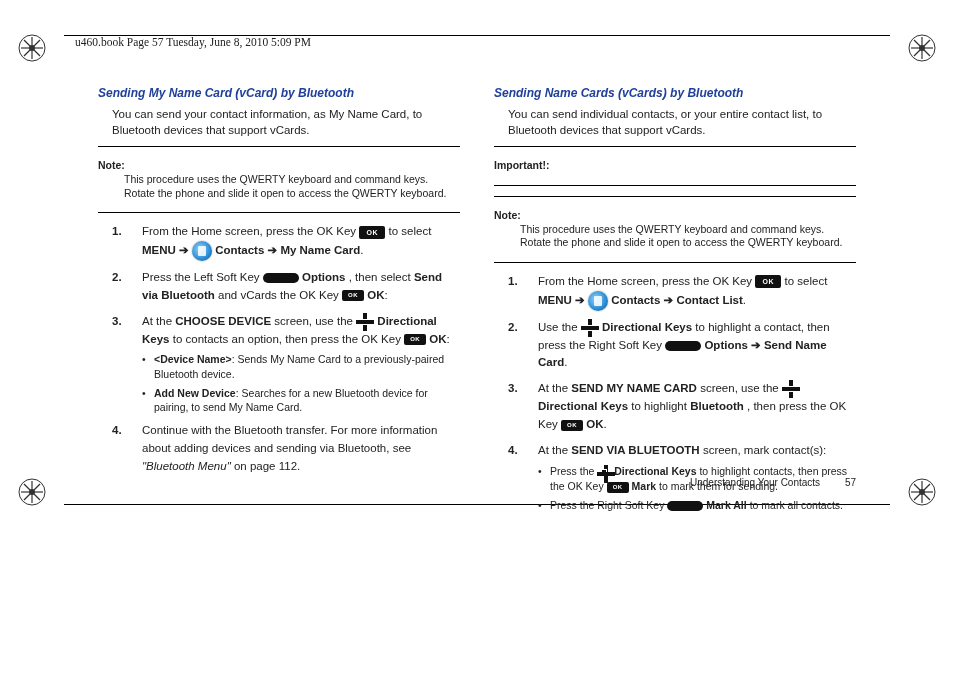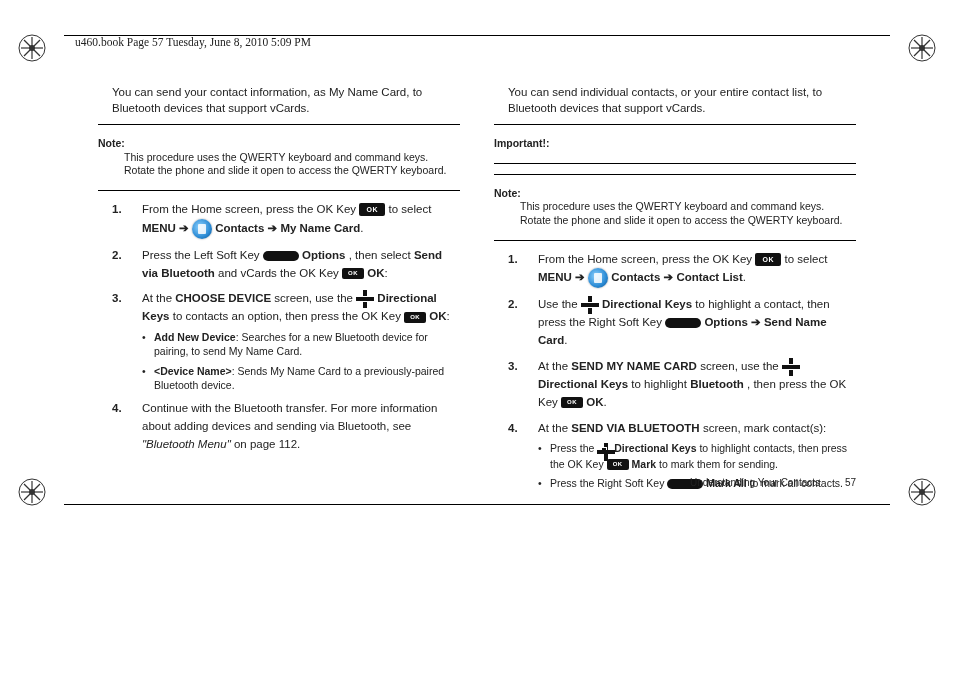--- a/index.html
+++ b/index.html
@@ -97,20 +97,21 @@
       </svg>
     </div>
 
   <div class="header-line"></div>
   <div class="footer-line"></div>
   <div class="header-text">u460.book  Page 57  Tuesday, June 8, 2010  5:09 PM</div>
 
   <div class="content">
 
     <div class="col">
+      <p class="subhead">Sending My Name Card (vCard) by Bluetooth</p>
       <p class="intro">You can send your contact information, as My Name Card, to Bluetooth devices that support vCards.</p>
       <div class="note">
         <span class="lbl">Note:</span>
         <span class="txt">This procedure uses the QWERTY keyboard and command keys. Rotate the phone and slide it open to access the QWERTY keyboard.</span>
       </div>
       <ol class="steps">
         <li>
           <span>From the Home screen, press the OK Key </span>
           <span class="ik-ok">OK</span>
           <span> to select </span>
@@ -134,33 +135,34 @@
         <li>
           <span>At the </span>
           <b>CHOOSE DEVICE</b>
           <span> screen, use the </span>
           <span class="ik-dpad"><span class="c"></span></span>
           <b> Directional Keys</b>
           <span> to contacts an option, then press the OK Key </span>
           <span class="ik-ok sm">OK</span>
           <b> OK</b>:
           <ul class="bul">
+            <li><b>&lt;Device Name&gt;</b><span>: Sends My Name Card to a previously-paired Bluetooth device.</span></li>
             <li><b>Add New Device</b><span>: Searches for a new Bluetooth device for pairing, to send My Name Card.</span></li>
-            <li><b>&lt;Device Name&gt;</b><span>: Sends My Name Card to a previously-paired Bluetooth device.</span></li>
           </ul>
         </li>
         <li>
           <span>Continue with the Bluetooth transfer. For more information about adding devices and sending via Bluetooth, see </span>
           <i class="ref">"Bluetooth Menu"</i>
           <span> on page 112.</span>
         </li>
       </ol>
     </div>
 
     <div class="col">
+      <p class="subhead">Sending Name Cards (vCards) by Bluetooth</p>
       <p class="intro">You can send individual contacts, or your entire contact list, to Bluetooth devices that support vCards.</p>
       <div class="note imp">
         <span class="lbl">Important!:</span>
       </div>
       <div class="note">
         <span class="lbl">Note:</span>
         <span class="txt">This procedure uses the QWERTY keyboard and command keys. Rotate the phone and slide it open to access the QWERTY keyboard.</span>
       </div>
       <ol class="steps">
         <li>

